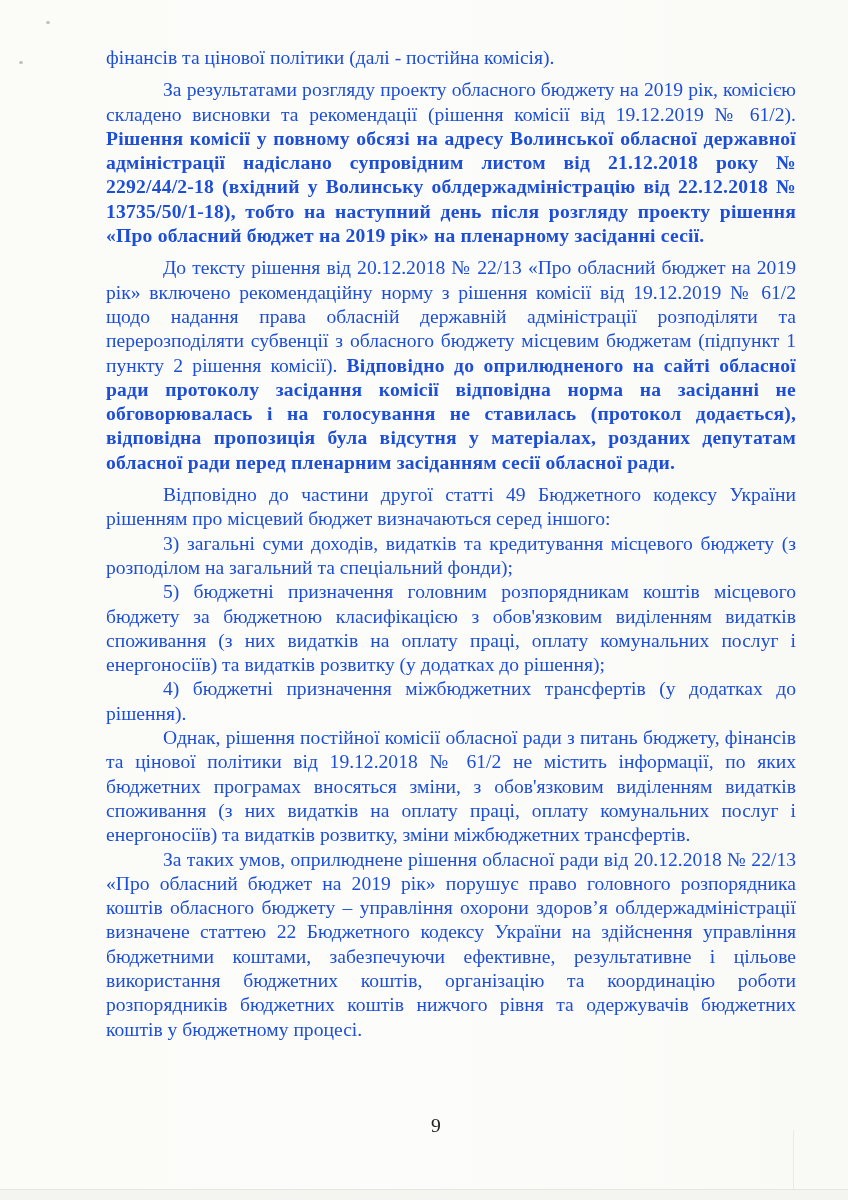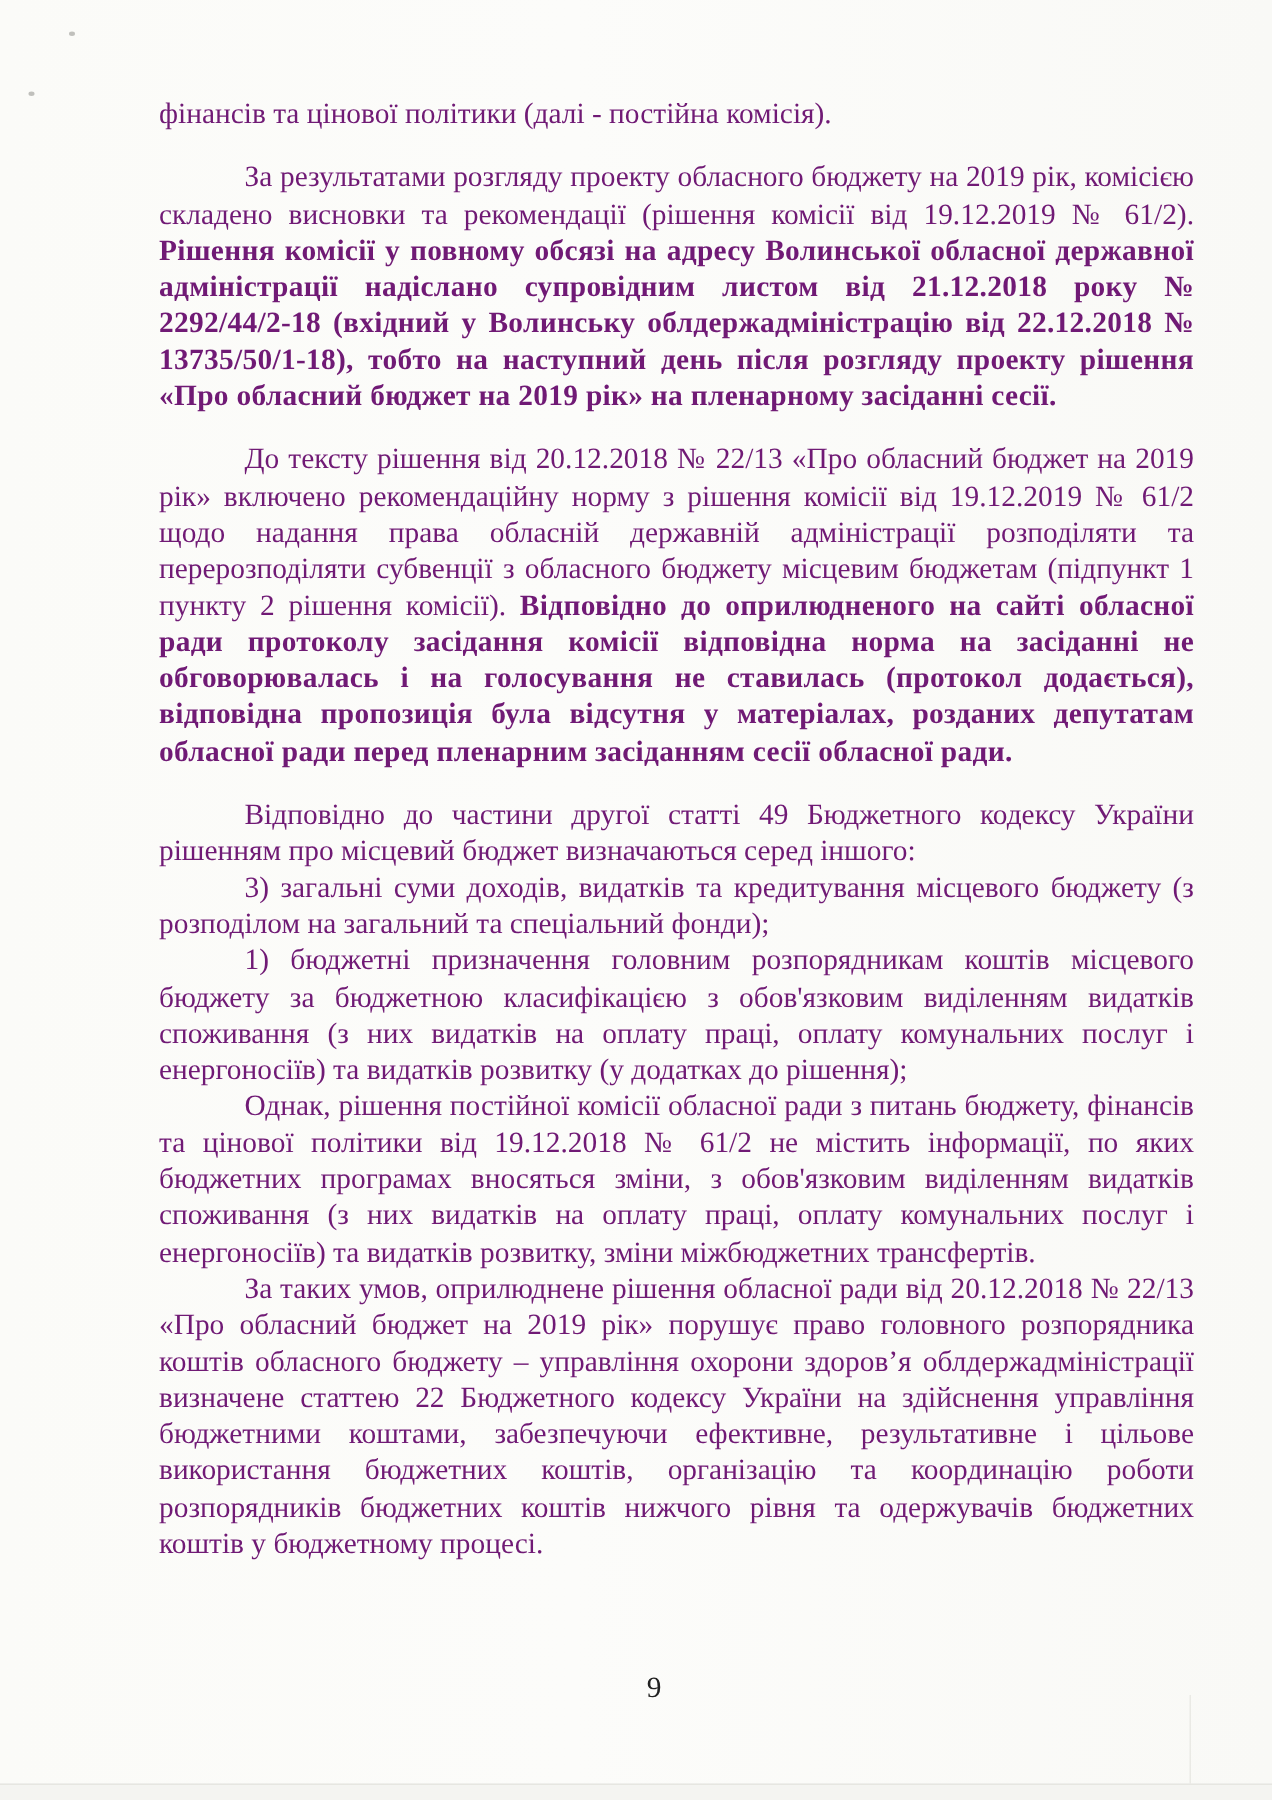--- a/index.html
+++ b/index.html
@@ -10,36 +10,36 @@
     width: 848px;
     height: 1200px;
     position: relative;
     overflow: hidden;
     background: linear-gradient(90deg, #fbfbf8 0%, #fcfcfa 45%, #f9f9f6 100%);
     font-family: "Liberation Serif", serif;
   }
   .doc-body {
     position: absolute;
     left: 106px;
-    top: 65px;
+    top: 46px;
     width: 690px;
-    color: #701a75;
+    color: #1d4ed8;
     font-size: 19.6px;
     line-height: 24.3px;
     text-align: justify;
   }
   .doc-body p {
     margin: 0;
     padding: 0;
   }
   .doc-body p.indent {
     text-indent: 57px;
   }
   .doc-body p.spaced {
-    margin-top: 18px;
+    margin-top: 8px;
   }
   .doc-body span.b {
     font-weight: bold;
     letter-spacing: 0.2px;
   }
   .page-number {
     position: absolute;
     left: 106px;
     top: 1115px;
     width: 660px;
@@ -78,21 +78,22 @@
 
 <div class="scan-speck speck-1"></div>
 <div class="scan-speck speck-2"></div>
 
 <div class="doc-body" id="doc-body">
     <p class=""><span>фінансів та цінової  політики (далі - постійна комісія).</span></p>
     <p class="indent spaced"><span>За результатами розгляду проекту обласного бюджету на 2019 рік, комісією складено висновки та рекомендації (рішення комісії від 19.12.2019 № 61/2). </span><span class="b">Рішення комісії у повному обсязі на адресу Волинської обласної державної адміністрації надіслано супровідним листом від  21.12.2018 року № 2292/44/2-18 (вхідний у Волинську облдержадміністрацію від 22.12.2018 № 13735/50/1-18), тобто на наступний день після розгляду проекту рішення «Про обласний бюджет на 2019 рік» на пленарному засіданні сесії.</span></p>
     <p class="indent spaced"><span>До тексту рішення від 20.12.2018 № 22/13 «Про обласний бюджет на 2019 рік» включено рекомендаційну норму з рішення комісії від 19.12.2019 № 61/2 щодо надання права обласній державній адміністрації розподіляти та перерозподіляти субвенції з обласного бюджету місцевим бюджетам (підпункт 1 пункту 2 рішення комісії). </span><span class="b">Відповідно до оприлюдненого на сайті обласної ради протоколу засідання комісії відповідна норма на засіданні не обговорювалась і на голосування не ставилась (протокол додається), відповідна пропозиція була відсутня у матеріалах, розданих депутатам обласної ради перед пленарним засіданням сесії обласної ради.</span></p>
     <p class="indent spaced"><span>Відповідно до частини другої статті 49 Бюджетного кодексу України рішенням про місцевий бюджет визначаються серед іншого:</span></p>
     <p class="indent"><span>3) загальні суми доходів, видатків та кредитування місцевого бюджету (з розподілом на загальний та спеціальний фонди);</span></p>
-    <p class="indent"><span>1) бюджетні призначення головним розпорядникам коштів місцевого бюджету за бюджетною класифікацією з обов'язковим виділенням видатків споживання (з них видатків на оплату праці, оплату комунальних послуг і енергоносіїв) та видатків розвитку (у додатках до рішення);</span></p>
+    <p class="indent"><span>5) бюджетні призначення головним розпорядникам коштів місцевого бюджету за бюджетною класифікацією з обов'язковим виділенням видатків споживання (з них видатків на оплату праці, оплату комунальних послуг і енергоносіїв) та видатків розвитку (у додатках до рішення);</span></p>
+    <p class="indent"><span>4) бюджетні призначення міжбюджетних трансфертів (у додатках до рішення).</span></p>
     <p class="indent"><span>Однак, рішення постійної комісії обласної ради з питань бюджету, фінансів та цінової політики від 19.12.2018 № 61/2 не містить інформації, по яких бюджетних програмах вносяться зміни, з обов'язковим виділенням видатків споживання (з них видатків на оплату праці, оплату комунальних послуг і енергоносіїв) та видатків розвитку, зміни міжбюджетних трансфертів.</span></p>
     <p class="indent"><span>За таких умов, оприлюднене рішення обласної ради від 20.12.2018 № 22/13 «Про обласний бюджет на 2019 рік» порушує право головного розпорядника коштів обласного бюджету – управління охорони здоров’я облдержадміністрації визначене статтею 22 Бюджетного кодексу України на здійснення управління бюджетними коштами, забезпечуючи ефективне, результативне і цільове використання бюджетних коштів, організацію та координацію роботи розпорядників бюджетних коштів нижчого рівня та одержувачів бюджетних коштів у бюджетному процесі.</span></p>
   </div>
 
 <div class="page-number">9</div>
 
 <div class="scan-line-right"></div>
 <div class="scan-edge-bottom"></div>
 
 </body></html>

